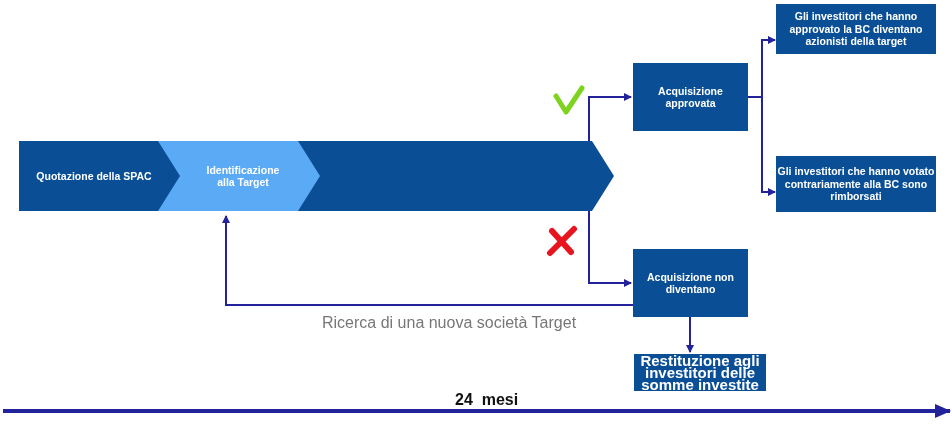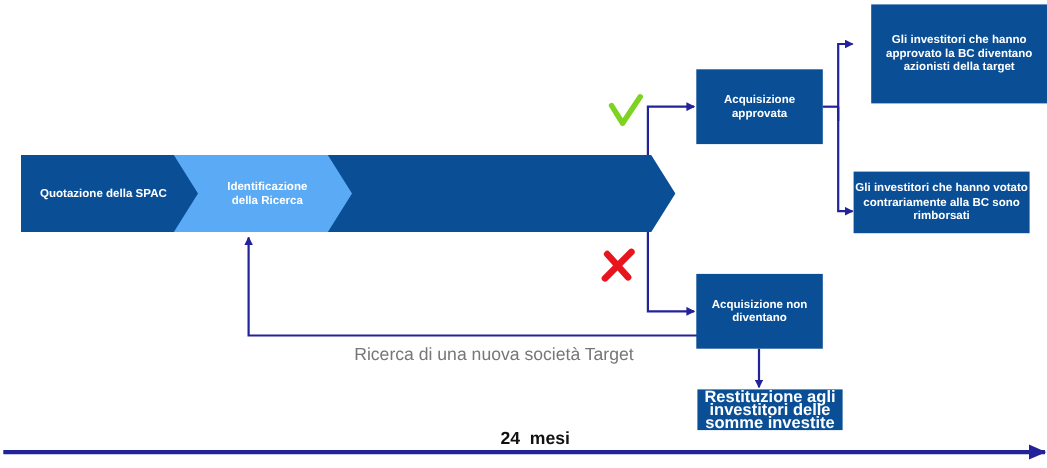--- a/index.html
+++ b/index.html
@@ -52,34 +52,34 @@
 <div class="chev" style="left:19px; width:172px;">
   <svg viewBox="0 0 172 70" preserveAspectRatio="none">
       <polygon points="0,0 150,0 172,35 150,70 0,70" fill="#0a4f96"></polygon>
     </svg>
   <div class="txt" style="left:0; width:150px;">Quotazione della SPAC</div>
 </div>
 <div class="chev" style="left:158px; width:172px;">
   <svg viewBox="0 0 172 70" preserveAspectRatio="none">
       <polygon points="0,0 150,0 172,35 150,70 0,70 22,35" fill="#5aaaf6"></polygon>
     </svg>
-  <div class="txt" style="left:40px; width:90px;">Identificazione della Ricerca</div>
+  <div class="txt" style="left:40px; width:90px;">Identificazione alla Target</div>
 </div>
 <div class="chev" style="left:298px; width:172px;">
   <svg viewBox="0 0 172 70" preserveAspectRatio="none">
       <polygon points="0,0 150,0 172,35 150,70 0,70 22,35" fill="#0a4f96"></polygon>
     </svg>
 </div>
 <div class="chev" style="left:442px; width:172px;">
   <svg viewBox="0 0 172 70" preserveAspectRatio="none">
       <polygon points="0,0 150,0 172,35 150,70 0,70 22,35" fill="#0a4f96"></polygon>
     </svg>
 </div>
 
 <div class="box" style="left:633px; top:63px; width:115px; height:68px; padding:0 22px; box-sizing:border-box;">Acquisizione approvata</div>
 <div class="box" style="left:633px; top:249px; width:115px; height:68px; padding:0 8px; box-sizing:border-box;">Acquisizione non diventano</div>
 
-<div class="box" style="left:776px; top:4px; width:160px; height:90px; padding:0 8px; box-sizing:border-box;margin-left:16px;">Gli investitori che hanno approvato la BC diventano azionisti della target</div>
+<div class="box" style="left:776px; top:4px; width:160px; height:50px; padding:0 8px; box-sizing:border-box;">Gli investitori che hanno approvato la BC diventano azionisti della target</div>
 <div class="box" style="left:776px; top:156px; width:160px; height:56px; padding:0 0; box-sizing:border-box;">Gli investitori che hanno votato contrariamente alla BC sono rimborsati</div>
 <div class="box" style="left:634px; top:354px; width:132px; height:37px; padding:0 2px; box-sizing:border-box; font-size:15px; line-height:12px;">Restituzione agli investitori delle somme investite</div>
 
 <div class="label" style="left:322px; top:314px; color:#777777;">Ricerca di una nuova società Target</div>
 <div class="label" style="left:455px; top:391px; color:#111; font-weight:bold; white-space:pre;">24  mesi</div>
 
 </body></html>

